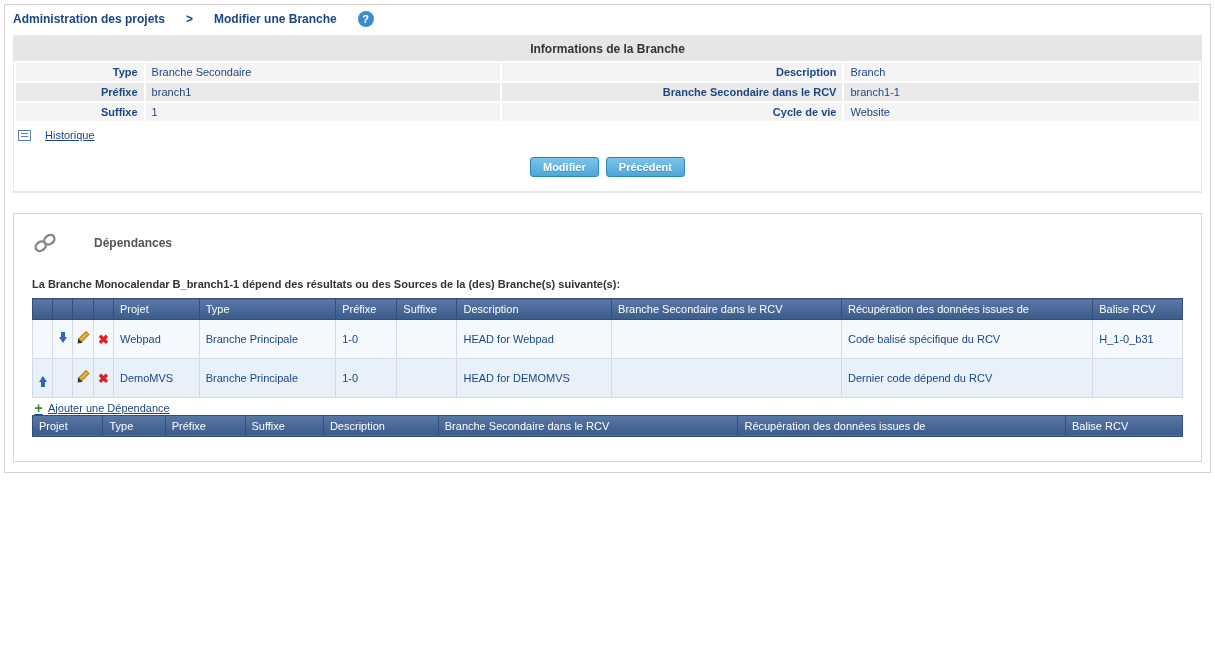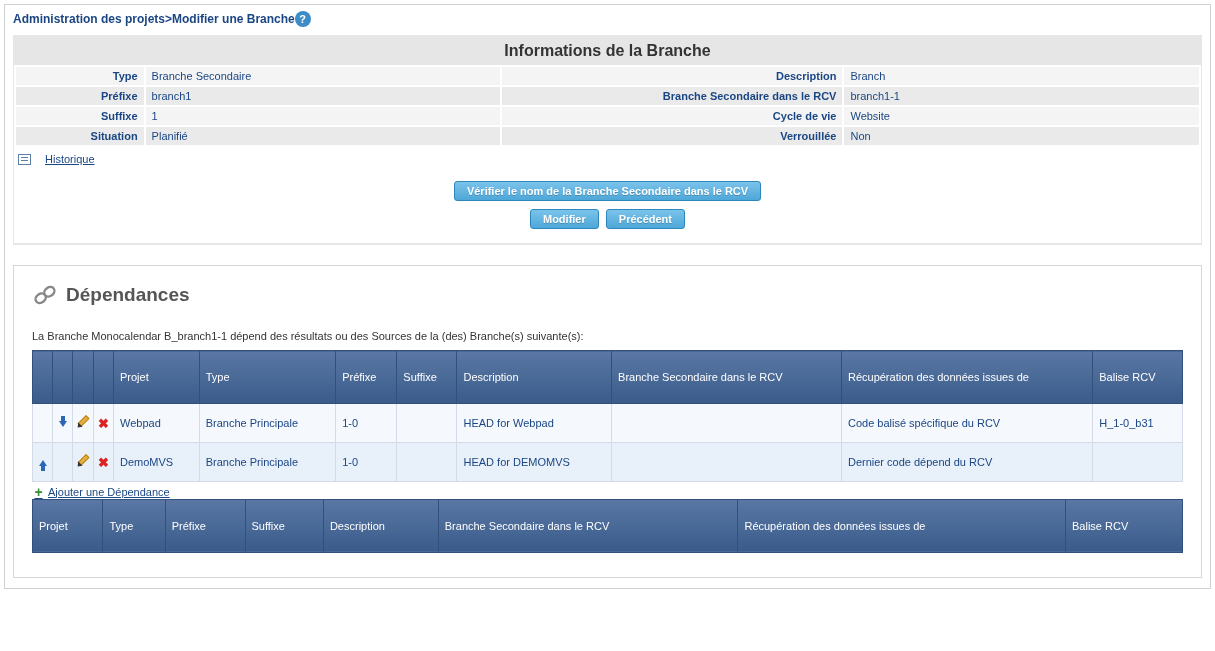--- a/index.html
+++ b/index.html
@@ -15,21 +15,21 @@
     border: 1px solid #d0d0d0;
     padding: 4px 8px 10px 8px;
   }
   .breadcrumb {
     font-weight: bold;
     color: #1b4684;
     font-size: 12px;
     margin: 2px 0 8px 0;
     display: flex;
     align-items: center;
-    gap: 0;
+    gap: 21px;
   }
   .help-icon {
     display: inline-flex;
     align-items: center;
     justify-content: center;
     width: 16px; height: 16px;
     border-radius: 50%;
     background: #3c8cc7;
     color: #fff;
     font-weight: bold;
@@ -43,21 +43,21 @@
     border-right: 1px solid #e7e7e7;
     margin-bottom: 20px;
     padding-bottom: 8px;
   }
   .panel-header {
     background: #e6e6e6;
     font-weight: bold;
     color: #333;
     text-align: center;
     padding: 5px 0;
-    font-size: 16px;
+    font-size: 12px;
   }
   .info-table {
     width: 100%;
     border-collapse: separate;
     border-spacing: 2px;
   }
   .info-table tr:nth-child(odd) td { background: #f4f4f4; }
   .info-table tr:nth-child(even) td { background: #eaeaea; }
   .info-table td { padding: 3px 6px; }
   .label-cell {
@@ -111,42 +111,43 @@
     padding: 16px 18px 24px 18px;
   }
   .dep-header {
     display: flex;
     align-items: center;
     gap: 8px;
     color: #555;
     margin-bottom: 20px;
   }
   .dep-header .title {
-    font-size: 19px;
-    font-weight: bold;
+    font-size: 12px;
+    font-weight: bold;
+    margin-left: 28px;
   }
   .chain-icon {
     width: 26px; height: 26px;
   }
   .dep-intro {
-    font-weight: normal;
+    font-weight: bold;
     color: #333;
     margin: 22px 0 8px 0;
   }
   table.data {
     width: 100%;
     border-collapse: collapse;
     font-size: 11px;
   }
   table.data th {
     background: linear-gradient(#5a77a5, #3a5c8b);
     color: #fff;
     text-align: left;
     font-weight: normal;
-    padding: 20px 6px;
+    padding: 4px 6px;
     border: 1px solid #33507a;
   }
   table.data td {
     padding: 13px 6px;
     border-left: 1px solid #d2dbe7;
     border-right: 1px solid #d2dbe7;
     border-bottom: 1px solid #d2dbe7;
     color: #1b4684;
   }
   table.data tr.r0 td { background: #f5f8fc; }
@@ -223,37 +224,28 @@
         <td class="value-cell">branch1</td>
         <td class="label-cell second">Branche Secondaire dans le RCV</td>
         <td class="value-cell">branch1-1</td>
       </tr>
       <tr>
         <td class="label-cell">Suffixe</td>
         <td class="value-cell">1</td>
         <td class="label-cell second">Cycle de vie</td>
         <td class="value-cell">Website</td>
       </tr>
-      <tr>
-        <td class="label-cell">Situation</td>
-        <td class="value-cell">Planifié</td>
-        <td class="label-cell second">Verrouillée</td>
-        <td class="value-cell">Non</td>
-      </tr>
     </tbody>
       </table>
 
     <a href="#" class="history-link">
       <span class="history-icon"></span>
       <span>Historique</span>
     </a>
 
-    <div class="btn-row">
-      <button class="btn">Vérifier le nom de la Branche Secondaire dans le RCV</button>
-    </div>
     <div class="btn-row">
       <button class="btn">Modifier</button>
       <button class="btn">Précédent</button>
     </div>
   </div>
 
   <div class="section2">
     <div class="dep-header">
       <svg class="chain-icon" viewBox="0 0 24 24">
         <g fill="none" stroke="#888" stroke-width="2.2">

